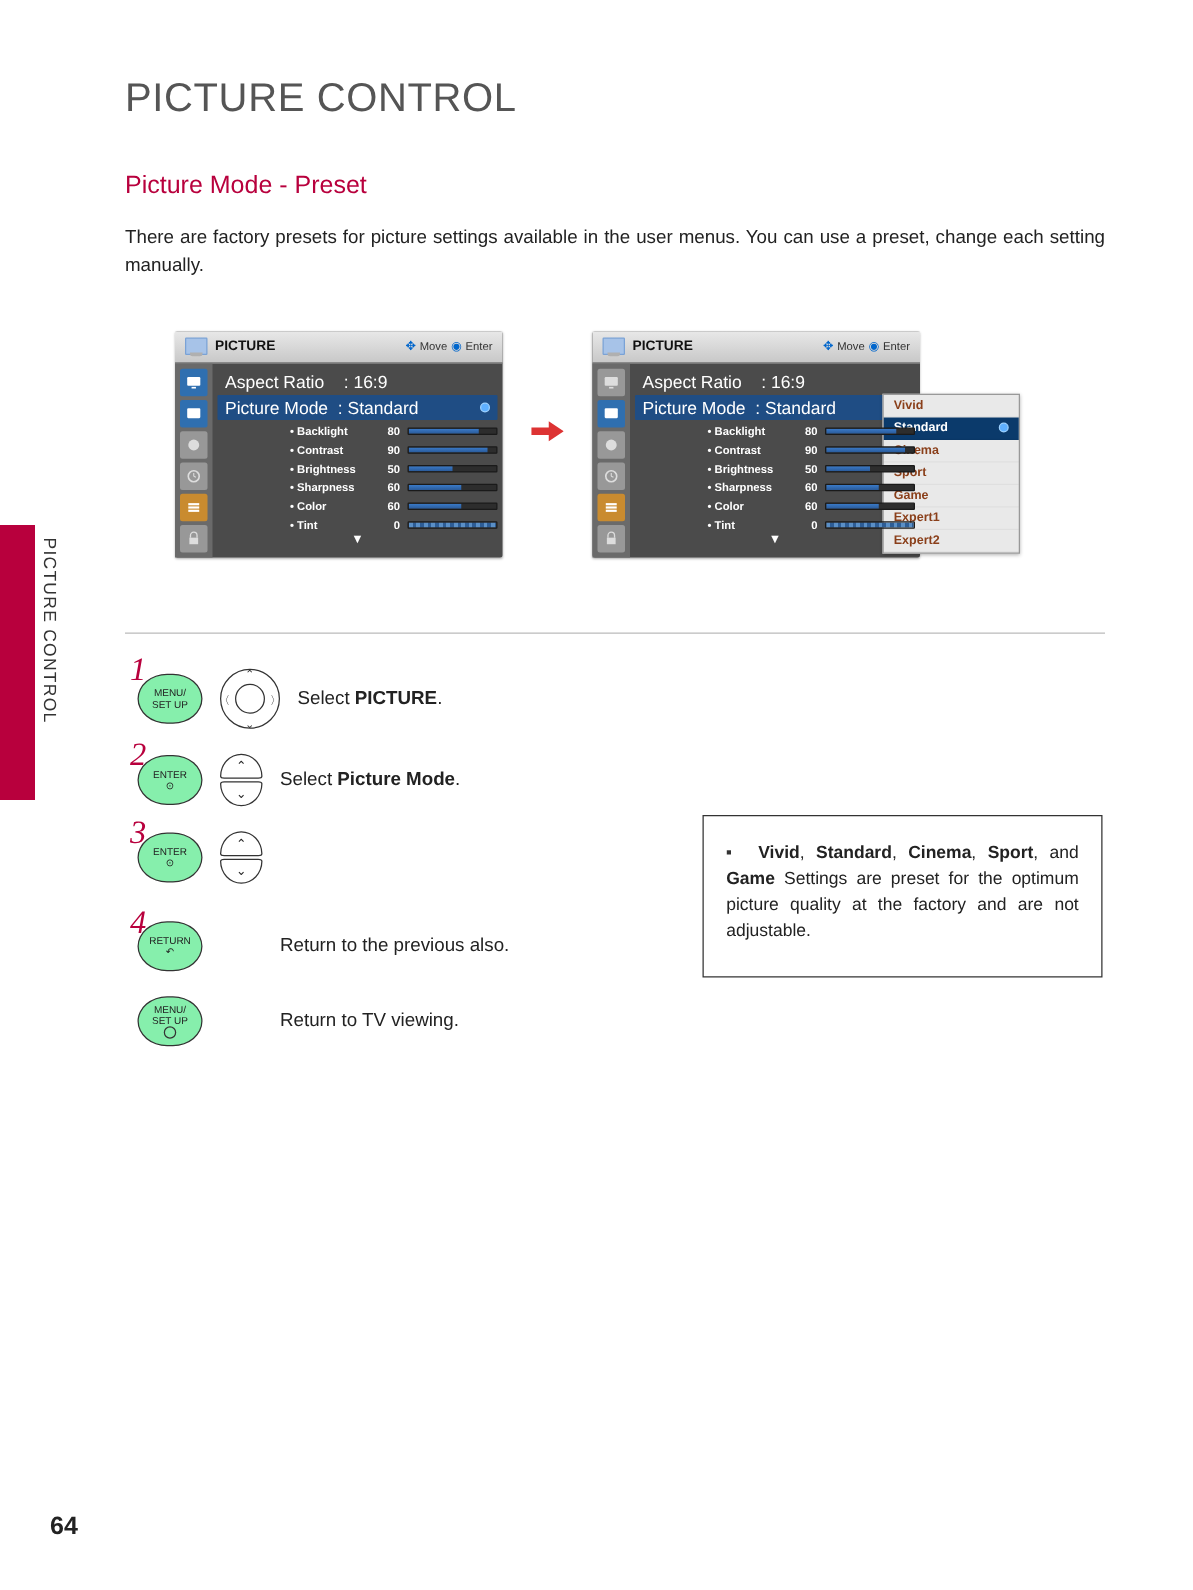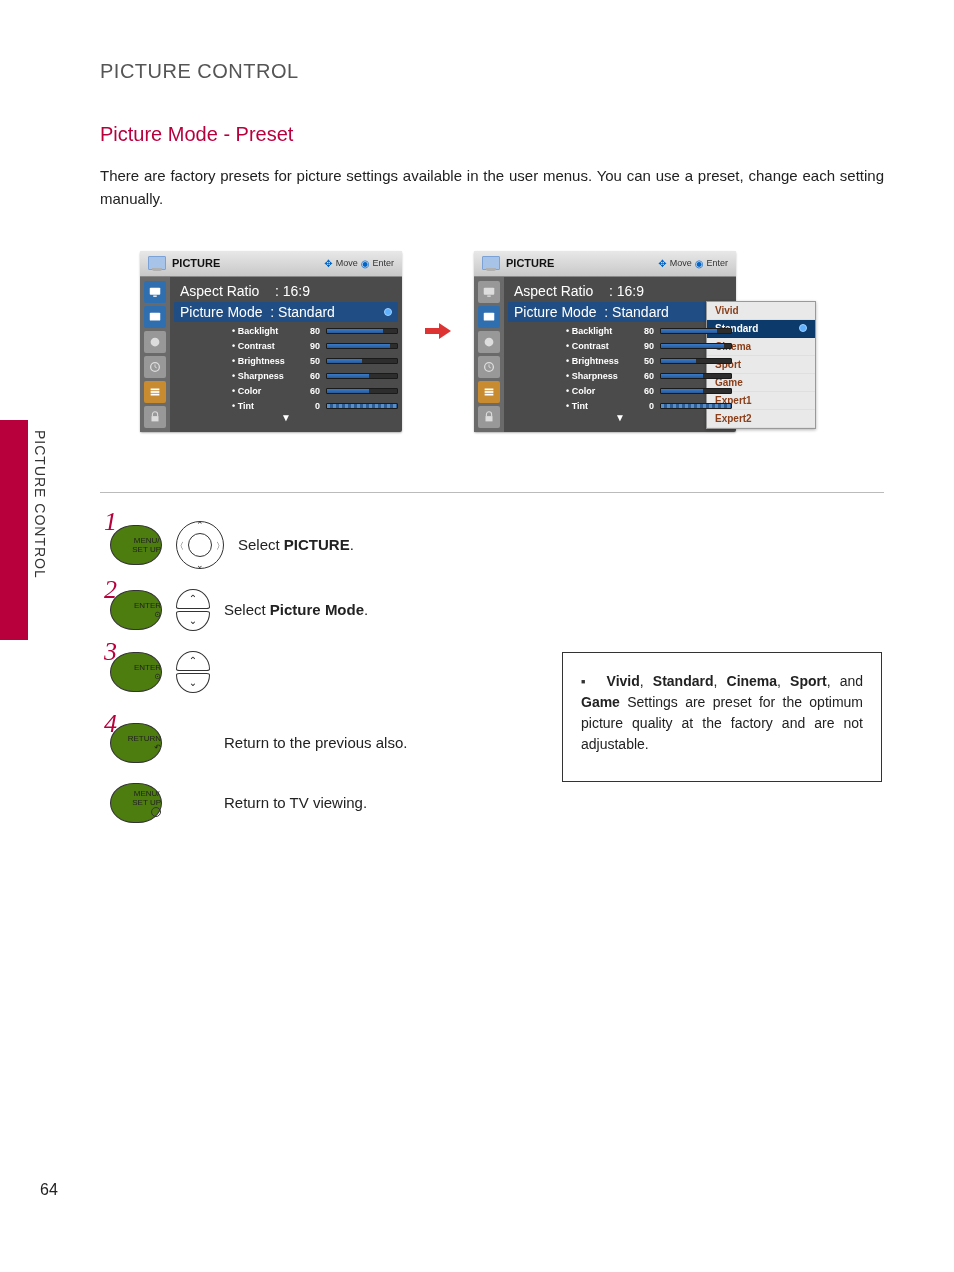--- a/index.html
+++ b/index.html
@@ -1,34 +1,34 @@
 <!DOCTYPE html>
 <html><head>
 <meta charset="utf-8">
 <style>
   * { box-sizing: border-box; margin: 0; padding: 0; }
   html, body { width: 954px; height: 1272px; background: #fff; font-family: "Helvetica Neue", Arial, sans-serif; color: #222; }
   .page { position: relative; width: 954px; height: 1272px; padding: 60px 70px 40px 100px; }
-  .h1 { font-size: 20px; color: #555; letter-spacing: 0.5px; font-weight: 400; margin-bottom: 40px; }
+  .h1 { font-size: 32px; color: #555; letter-spacing: 0.5px; font-weight: 400; margin-bottom: 40px; }
   .h2 { font-size: 26px; color: #b8003d; letter-spacing: 0.5px; font-weight: 400; margin-bottom: 28px; }
   .h3 { font-size: 20px; color: #b8003d; font-weight: 500; margin-bottom: 18px; }
   .intro { font-size: 15px; line-height: 1.55; text-align: justify; margin-bottom: 40px; }
 
   
   .side-tab {
     position: absolute; left: 0; top: 420px; width: 28px; height: 220px;
     background: #b8003d;
   }
   .side-tab::after {
     content: attr(data-label);
     position: absolute; left: 32px; top: 10px;
     writing-mode: vertical-rl; font-size: 14px; letter-spacing: 1px; color: #333;
     font-weight: 300;
   }
-  .page-num { position: absolute; left: 40px; bottom: 73px; font-weight: 400; font-size: 16px; }
+  .page-num { position: absolute; left: 40px; bottom: 39px; font-weight: 700; font-size: 20px; }
 
   
   .osd-row { display: flex; align-items: flex-start; gap: 22px; margin-left: 40px; margin-bottom: 60px; }
   .arrow {
     width: 28px; height: 160px; display: flex; align-items: center; justify-content: center;
   }
   .arrow svg { width: 26px; height: 18px; }
 
   .osd {
     width: 262px; background: #4b4b4b; border-radius: 2px; font-family: Arial, sans-serif;
@@ -74,21 +74,21 @@
   }
   .dropdown .opt { padding:3px 8px; color:#8a3f1a; font-weight:700; border-bottom:1px solid rgba(0,0,0,0.04);}
   .dropdown .opt.selected { background:#0b3a6b; color:#fff; display:flex; align-items:center;}
   .dropdown .opt.selected .dot { width:8px;height:8px;border-radius:50%;background:#5fb0ff;border:1px solid #9ed2ff;margin-left:auto;}
 
   
   hr.sep { border:none; border-top:1px solid #bbb; margin:0 0 28px 0;}
   .steps { display:flex; flex-direction:column; gap:20px; margin-left:10px; }
   .step { display:flex; align-items:center; gap:14px; position:relative; }
   .stepnum { position:absolute; left:-6px; top:-14px; font-family:"Times New Roman",serif; font-style:italic; font-size:26px; color:#b8003d; }
-  .btn { border:1.2px solid #333; border-radius:50%; background:#4d7c0f; display:flex; flex-direction:column; align-items:flex-end; justify-content:center; }
+  .btn { border:1.2px solid #333; border-radius:50%; background:#86efac; display:flex; flex-direction:column; align-items:center; justify-content:center; }
   .btn.oval { width:52px; height:40px; border-radius:50%/55%; }
   .btn .t1 { font-size:8px; font-weight:400; line-height:9px;}
   .btn .ring { width:10px;height:10px;border:1px solid #333;border-radius:50%;}
   .dpad { width:48px;height:48px; position:relative; }
   .dpad .ring { position:absolute; inset:0; border:1.2px solid #333; border-radius:50%; }
   .dpad .inner { position:absolute; inset:12px; border:1px solid #333; border-radius:50%; }
   .dpad .c { position:absolute; font-size:9px; color:#333; }
   .dpad .up{top:-1px;left:20px;} .dpad .down{bottom:-1px;left:20px;}
   .dpad .left{left:-1px;top:19px;} .dpad .right{right:-1px;top:19px;}
   .updown { width:34px;height:42px; position:relative; }

